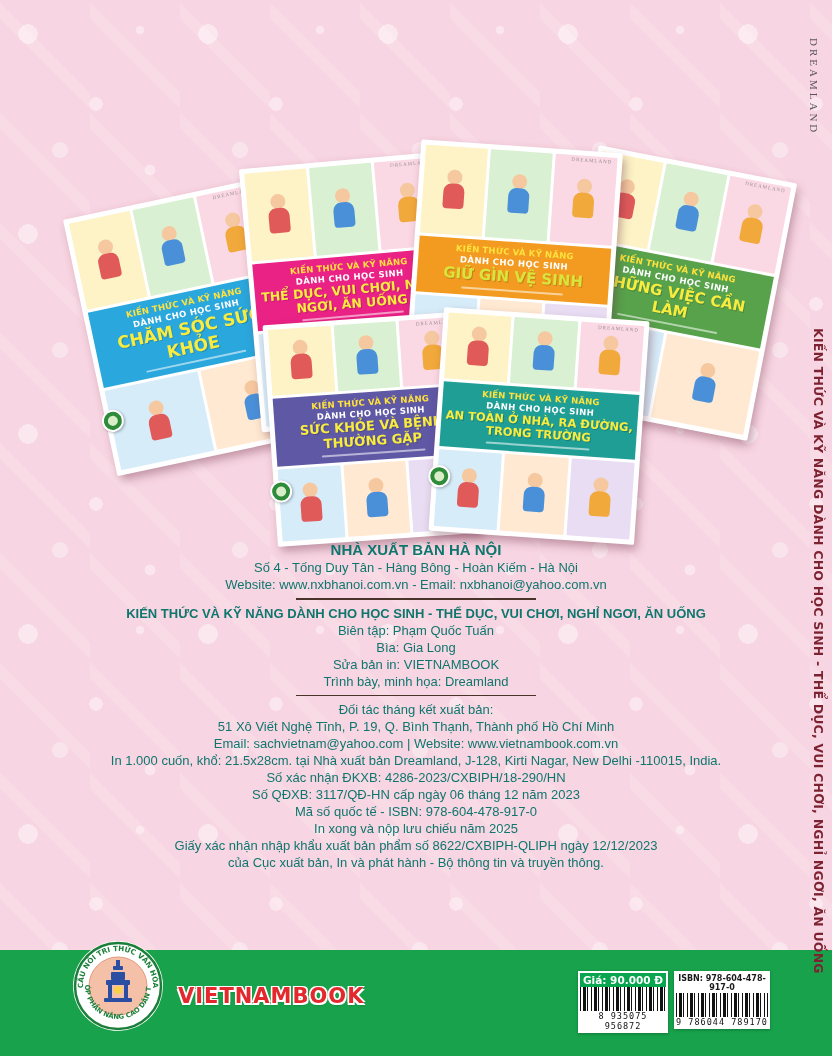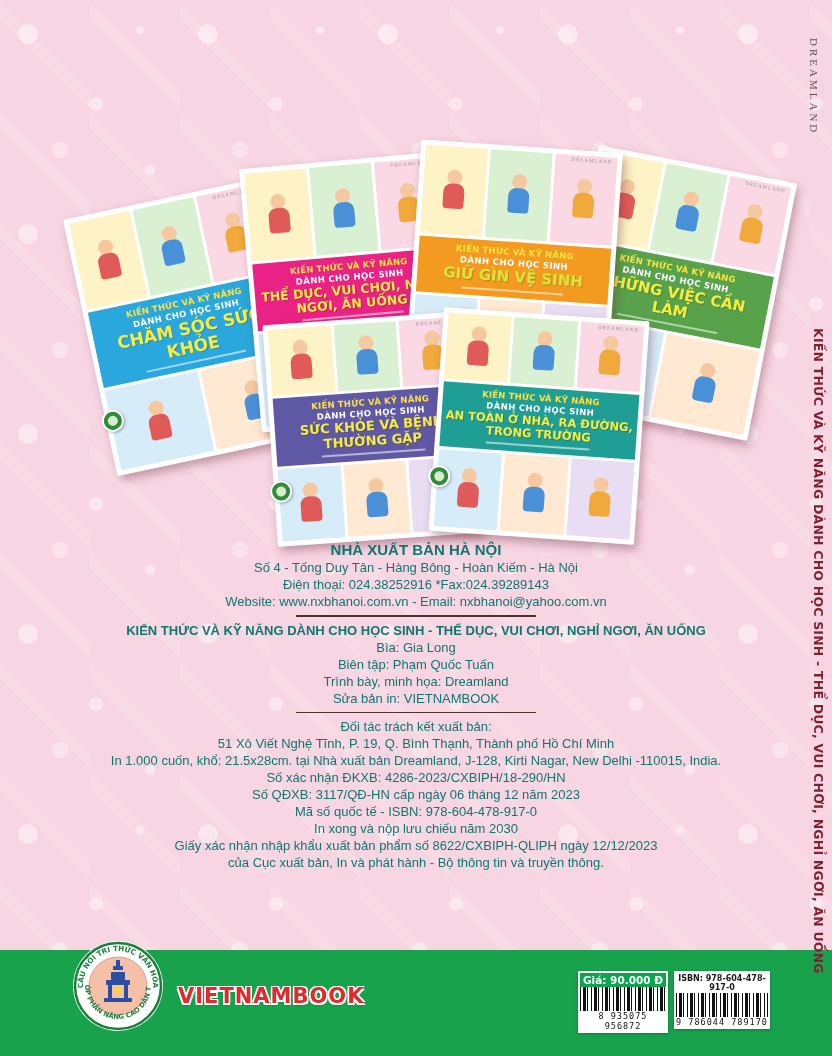--- a/index.html
+++ b/index.html
@@ -308,40 +308,40 @@
             <div class="fig"></div>
           </div>
       </div>
       <div class="seal"></div>
     </div>
   </div>
 
   <div class="imprint-wrap">
     <div class="big">NHÀ XUẤT BẢN HÀ NỘI</div>
     <div class="line">Số 4 - Tống Duy Tân - Hàng Bông - Hoàn Kiếm - Hà Nội</div>
-    <div class="line">Điện thoại: 024.38252916 *Fax:024.39289143</div>
     <div class="line">Website: www.nxbhanoi.com.vn - Email: nxbhanoi@yahoo.com.vn</div>
 
     <div class="divider"></div>
 
     <div class="line bold">KIẾN THỨC VÀ KỸ NĂNG DÀNH CHO HỌC SINH - THỂ DỤC, VUI CHƠI, NGHỈ NGƠI, ĂN UỐNG</div>
+    <div class="line">Biên tập: Phạm Quốc Tuấn</div>
     <div class="line">Bìa: Gia Long</div>
-    <div class="line">Biên tập: Phạm Quốc Tuấn</div>
+    <div class="line">Sửa bản in: VIETNAMBOOK</div>
     <div class="line">Trình bày, minh họa: Dreamland</div>
-    <div class="line">Sửa bản in: VIETNAMBOOK</div>
 
     <div class="divider"></div>
 
-    <div class="line">Đối tác trách kết xuất bản:</div>
+    <div class="line">Đối tác tháng kết xuất bản:</div>
     <div class="line">51 Xô Viết Nghệ Tĩnh, P. 19, Q. Bình Thạnh, Thành phố Hồ Chí Minh</div>
+    <div class="line">Email: sachvietnam@yahoo.com | Website: www.vietnambook.com.vn</div>
     <div class="line">In 1.000 cuốn, khổ: 21.5x28cm. tại Nhà xuất bản Dreamland, J-128, Kirti Nagar, New Delhi -110015, India.</div>
     <div class="line">Số xác nhận ĐKXB: 4286-2023/CXBIPH/18-290/HN</div>
     <div class="line">Số QĐXB: 3117/QĐ-HN cấp ngày 06 tháng 12 năm 2023</div>
     <div class="line">Mã số quốc tế - ISBN: 978-604-478-917-0</div>
-    <div class="line">In xong và nộp lưu chiếu năm 2030</div>
+    <div class="line">In xong và nộp lưu chiếu năm 2025</div>
     <div class="line">Giấy xác nhận nhập khẩu xuất bản phẩm số 8622/CXBIPH-QLIPH ngày 12/12/2023</div>
     <div class="line">của Cục xuất bản, In và phát hành - Bộ thông tin và truyền thông.</div>
   </div>
 
   <div class="band"></div>
 
   <svg class="logo" viewBox="0 0 92 92">
     <circle cx="46" cy="46" r="45" fill="#ffffff"></circle>
     <circle cx="46" cy="46" r="43" fill="none" stroke="#1b7f3a" stroke-width="2.5"></circle>
     <circle cx="46" cy="46" r="29" fill="#f5c0a8" stroke="#e19a7e" stroke-width="1"></circle>

